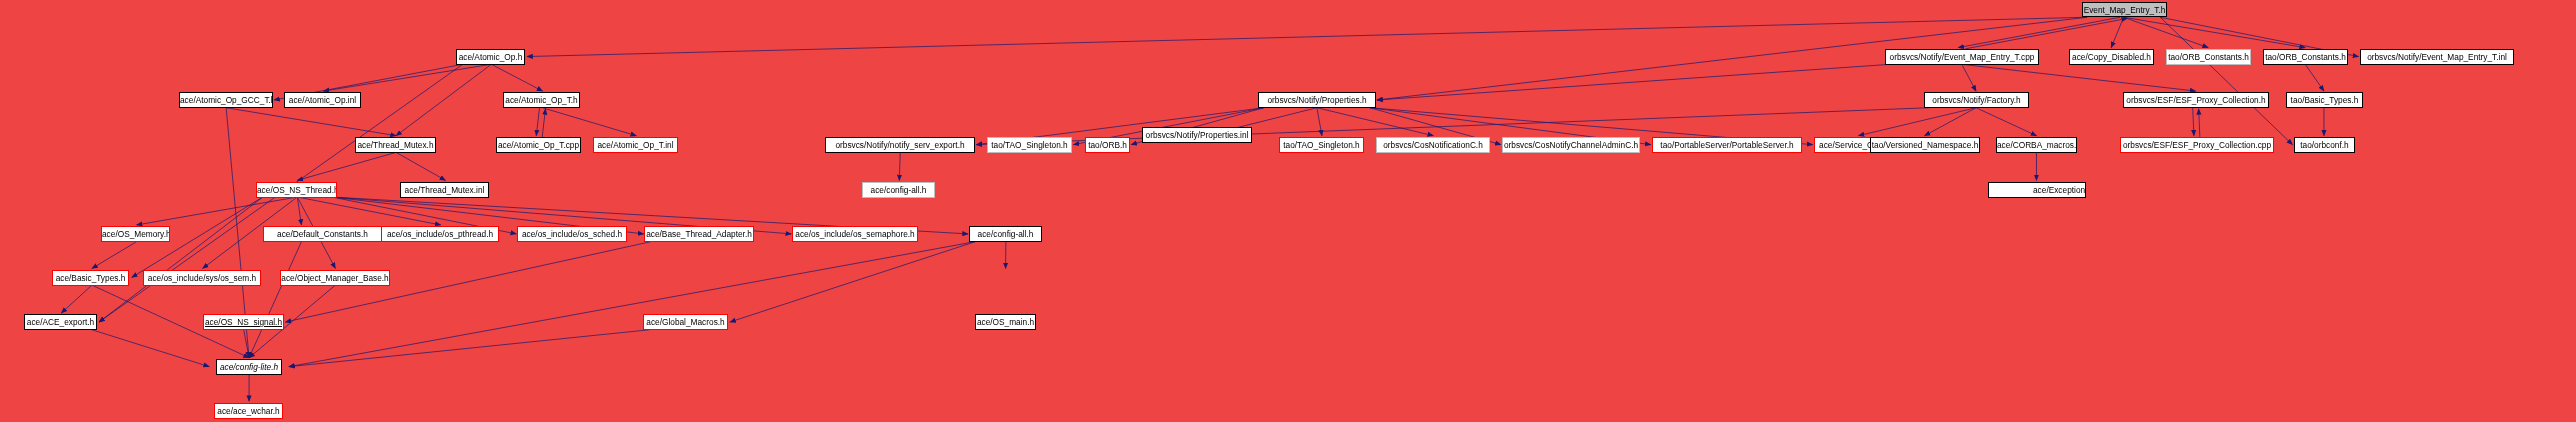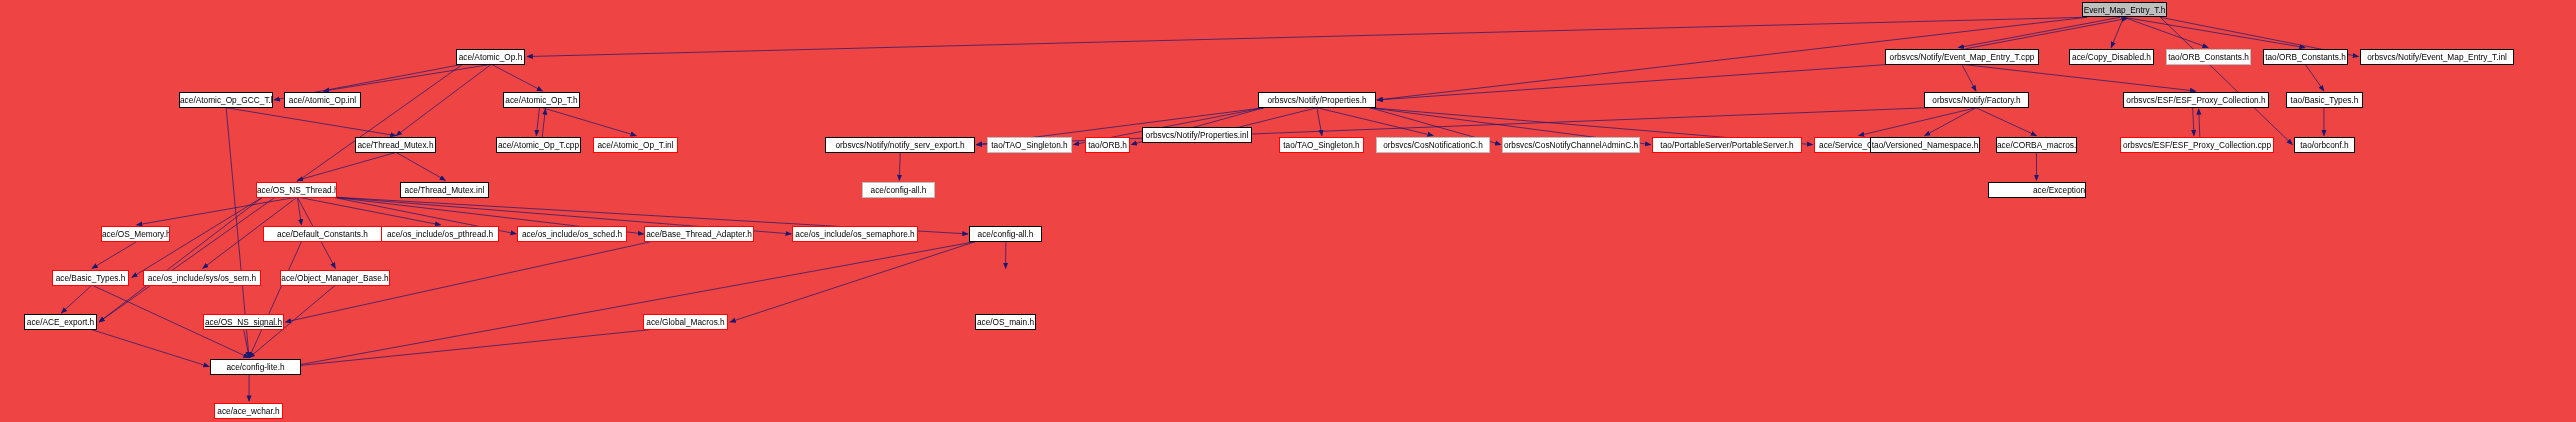--- a/index.html
+++ b/index.html
@@ -150,17 +150,17 @@
       <div class="node red" style="left: 644px; top: 226px; width: 110px;">ace/Base_Thread_Adapter.h</div>
       <div class="node red" style="left: 792px; top: 226px; width: 126px;">ace/os_include/os_semaphore.h</div>
       <div class="node " style="left: 969px; top: 226px; width: 73px;">ace/config-all.h</div>
       <div class="node red" style="left: 52px; top: 270px; width: 77px;">ace/Basic_Types.h</div>
       <div class="node red" style="left: 143px; top: 270px; width: 118px;">ace/os_include/sys/os_sem.h</div>
       <div class="node red" style="left: 280px; top: 270px; width: 110px;">ace/Object_Manager_Base.h</div>
       <div class="node " style="left: 975px; top: 270px; width: 61px; margin-top: 44px;">ace/OS_main.h</div>
       <div class="node " style="left: 24px; top: 314px; width: 73px;">ace/ACE_export.h</div>
       <div class="node red" style="left: 203px; top: 314px; width: 81px; text-decoration: underline;">ace/OS_NS_signal.h</div>
       <div class="node red" style="left: 643px; top: 314px; width: 85px;">ace/Global_Macros.h</div>
-      <div class="node " style="left: 210px; top: 359px; width: 91px;">ace/config-lite.h</div>
+      <div class="node " style="left: 216px; top: 359px; width: 66px; font-style: italic;">ace/config-lite.h</div>
       <div class="node red" style="left: 214px; top: 403px; width: 69px; text-align: center;">ace/ace_wchar.h</div>
     </div>
 </div>
 
 
 </body></html>

